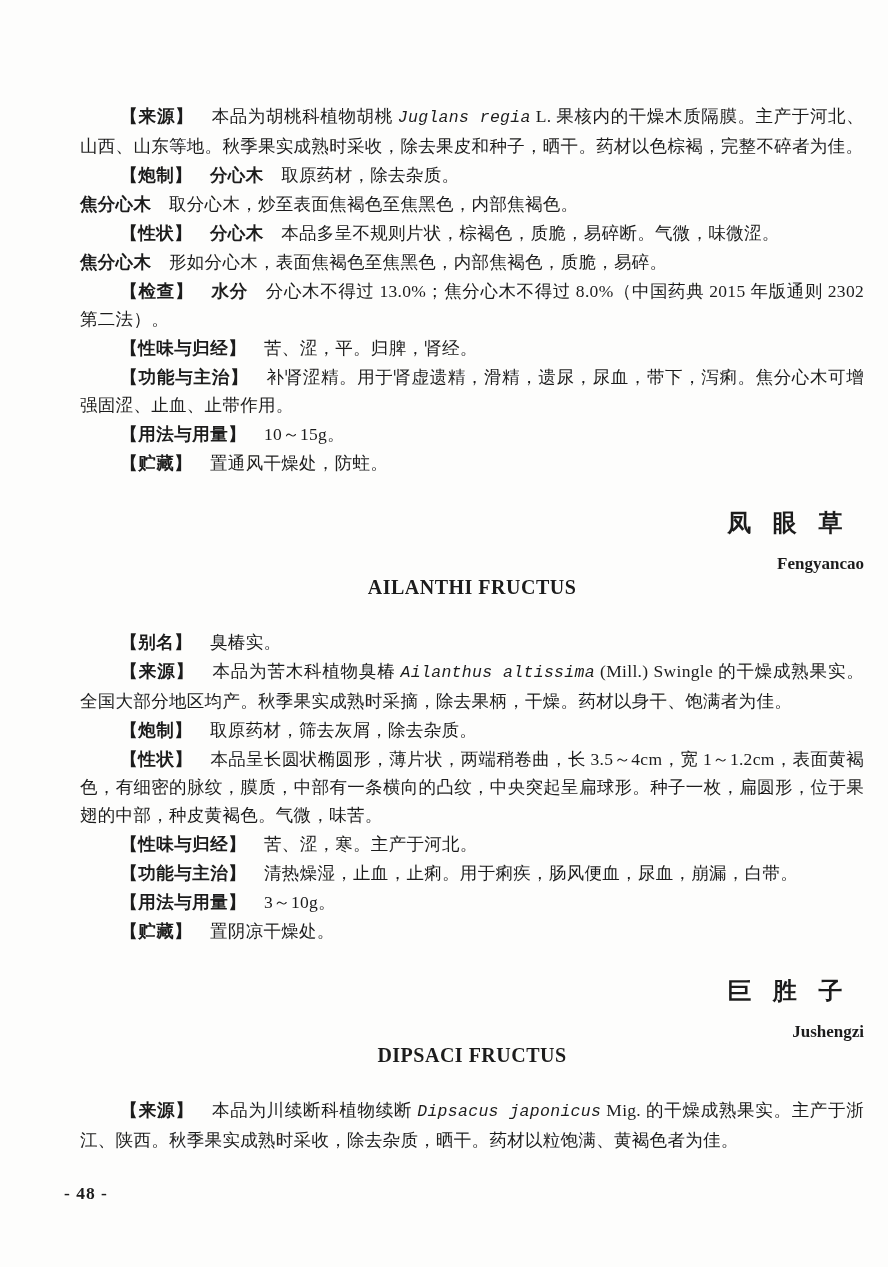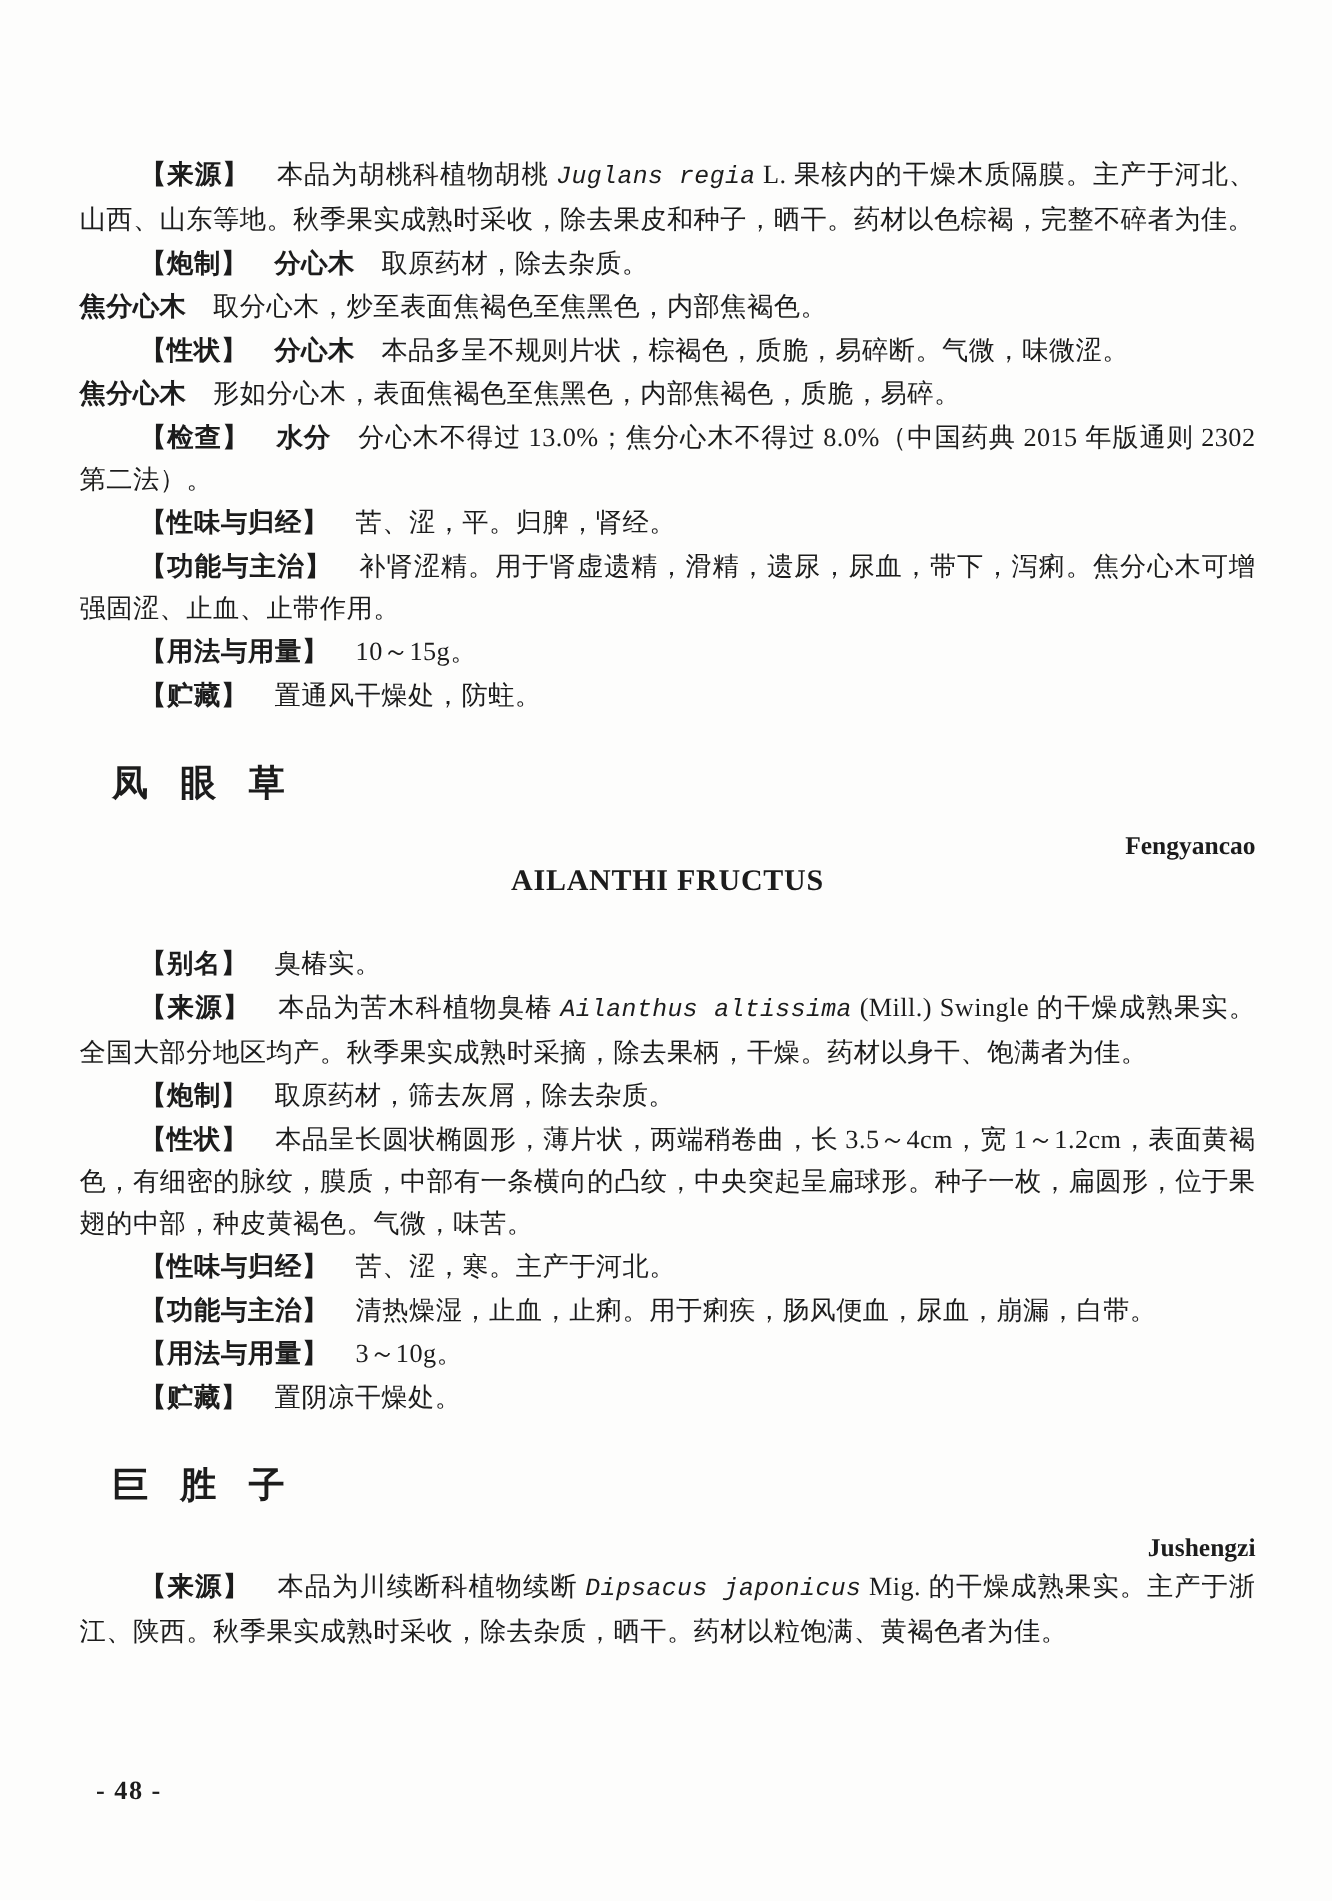--- a/index.html
+++ b/index.html
@@ -10,21 +10,21 @@
     height: 1267px;
     margin: 0 auto;
     background: #fdfdfc;
     overflow: hidden;
     font-family: "Liberation Serif", serif;
     color: #1c1c1c;
   }
   .content {
     position: absolute;
     top: 102px;
-    left: 53px;
+    left: 80px;
     width: 784px;
   }
   p.para {
     font-size: 17.5px;
     line-height: 28px;
     text-align: justify;
     margin-bottom: 1px;
     letter-spacing: 0.3px;
   }
   p.para.indent { text-indent: 2.3em; }
@@ -36,21 +36,21 @@
   .seg-bold {
     font-weight: bold;
     font-family: "Liberation Sans", sans-serif;
   }
   .seg-latin {
     font-style: italic;
     font-family: "Liberation Mono", monospace;
     font-size: 16.5px;
   }
   .title-cn {
-    text-align: left;
+    text-align: right;
     font-family: "Liberation Sans", sans-serif;
     font-weight: bold;
     font-size: 24px;
     letter-spacing: 0.9em;
     padding-left: 0.9em;
     margin-top: 31px;
     line-height: 30px;
   }
   .title-pinyin {
     text-align: right;
@@ -98,16 +98,17 @@
       <p class="para indent"><span class="seg-label">【别名】</span><span class="seg-normal">　臭椿实。</span></p>
       <p class="para indent"><span class="seg-label">【来源】</span><span class="seg-normal">　本品为苦木科植物臭椿 </span><span class="seg-latin">Ailanthus altissima</span><span class="seg-normal"> (Mill.) Swingle 的干燥成熟果实。全国大部分地区均产。秋季果实成熟时采摘，除去果柄，干燥。药材以身干、饱满者为佳。</span></p>
       <p class="para indent"><span class="seg-label">【炮制】</span><span class="seg-normal">　取原药材，筛去灰屑，除去杂质。</span></p>
       <p class="para indent"><span class="seg-label">【性状】</span><span class="seg-normal">　本品呈长圆状椭圆形，薄片状，两端稍卷曲，长 3.5～4cm，宽 1～1.2cm，表面黄褐色，有细密的脉纹，膜质，中部有一条横向的凸纹，中央突起呈扁球形。种子一枚，扁圆形，位于果翅的中部，种皮黄褐色。气微，味苦。</span></p>
       <p class="para indent"><span class="seg-label">【性味与归经】</span><span class="seg-normal">　苦、涩，寒。主产于河北。</span></p>
       <p class="para indent"><span class="seg-label">【功能与主治】</span><span class="seg-normal">　清热燥湿，止血，止痢。用于痢疾，肠风便血，尿血，崩漏，白带。</span></p>
       <p class="para indent"><span class="seg-label">【用法与用量】</span><span class="seg-normal">　3～10g。</span></p>
       <p class="para indent"><span class="seg-label">【贮藏】</span><span class="seg-normal">　置阴凉干燥处。</span></p>
       <div class="title-cn">巨胜子</div>
       <div class="title-pinyin">Jushengzi</div>
+      <div class="title-latin">DIPSACI FRUCTUS</div>
       <p class="para indent"><span class="seg-label">【来源】</span><span class="seg-normal">　本品为川续断科植物续断 </span><span class="seg-latin">Dipsacus japonicus</span><span class="seg-normal"> Mig. 的干燥成熟果实。主产于浙江、陕西。秋季果实成熟时采收，除去杂质，晒干。药材以粒饱满、黄褐色者为佳。</span></p>
     </div>
   <div class="page-number">- 48 -</div>
 </div>
 
 </body></html>

